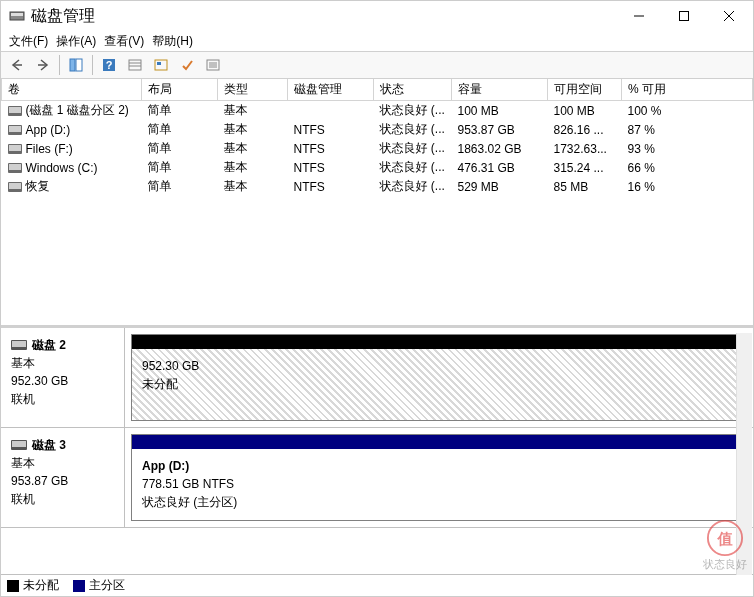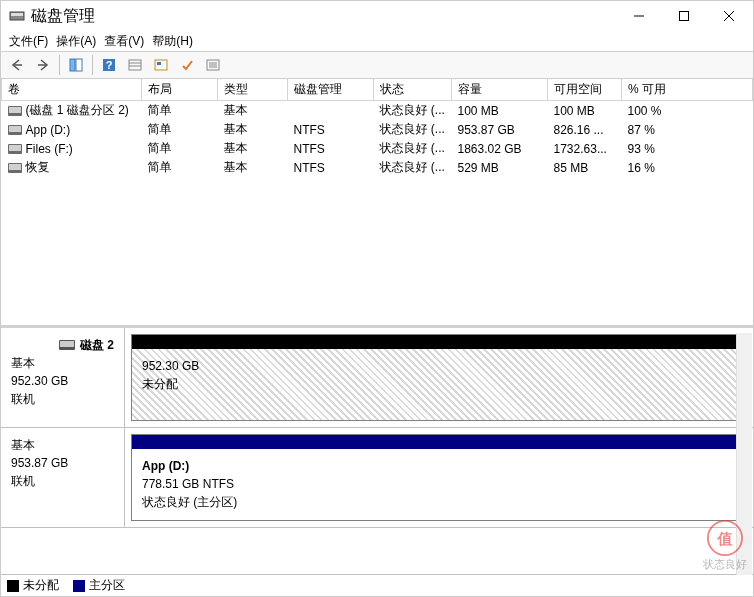--- a/index.html
+++ b/index.html
@@ -19,21 +19,21 @@
 .top-pane { height: 249px; overflow: auto; border-bottom: 3px solid #d0d0d0; }
 .vol-table { width: 100%; border-collapse: collapse; font-size: 12px; }
 .vol-table th { text-align: left; font-weight: normal; background: #fff; border: 1px solid #d4d4d4; border-top: none; padding: 2px 6px; height: 20px; white-space: nowrap; }
 .vol-table td { padding: 1px 6px; white-space: nowrap; height: 18px; }
 .vol-icon { display: inline-block; width: 14px; height: 10px; background: #6a6a6a; margin-right: 4px; vertical-align: middle; border-radius: 1px; position: relative; }
 .vol-icon::before { content: ''; position: absolute; inset: 1px 1px 3px 1px; background: #d0d0d0; }
 
 .bottom-pane { flex: 1; overflow-y: auto; overflow-x: hidden; }
 .disk-row { display: flex; border-bottom: 1px solid #c0c0c0; min-height: 100px; }
 .disk-info { width: 124px; border-right: 1px solid #c0c0c0; padding: 8px 10px; font-size: 12px; line-height: 1.5; }
-.disk-info .dname { font-weight: bold; display: flex; align-items: center; gap: 5px; margin-left: 48px; }
+.disk-info .dname { font-weight: bold; display: flex; align-items: center; gap: 5px; }
 .disk-icon { width: 16px; height: 10px; background: #555; display: inline-block; position: relative; border-radius: 1px; }
 .disk-icon::before { content: ''; position: absolute; inset: 1px 1px 3px 1px; background: #ccc; }
 .disk-parts { flex: 1; padding: 6px; display: flex; }
 .part { flex: 1; border: 1px solid #808080; display: flex; flex-direction: column; font-size: 12px; }
 .part-header { height: 14px; }
 .part-header.unalloc { background: #000; }
 .part-header.primary { background: #000080; }
 .part-body { flex: 1; padding: 8px 10px; line-height: 1.5; }
 .part-body.hatched { background: repeating-linear-gradient(45deg, #fff, #fff 3px, #d8d8d8 3px, #d8d8d8 5px); }
 .part-body .pname { font-weight: bold; }
@@ -191,20 +191,30 @@
             <td><span class="vol-icon"></span>Files (F:)</td>
             <td>简单</td>
             <td>基本</td>
             <td>NTFS</td>
             <td>状态良好 (...</td>
             <td>1863.02 GB</td>
             <td>1732.63...</td>
             <td>93 %</td>
           </tr>
           <tr>
+            <td><span class="vol-icon"></span>Windows (C:)</td>
+            <td>简单</td>
+            <td>基本</td>
+            <td>NTFS</td>
+            <td>状态良好 (...</td>
+            <td>476.31 GB</td>
+            <td>315.24 ...</td>
+            <td>66 %</td>
+          </tr>
+          <tr>
             <td><span class="vol-icon"></span>恢复</td>
             <td>简单</td>
             <td>基本</td>
             <td>NTFS</td>
             <td>状态良好 (...</td>
             <td>529 MB</td>
             <td>85 MB</td>
             <td>16 %</td>
           </tr>
         </tbody>
@@ -224,20 +234,21 @@
             <div class="part-header unalloc"></div>
             <div class="part-body hatched">
               <div>952.30 GB</div>
               <div>未分配</div>
             </div>
           </div>
         </div>
       </div>
       <div class="disk-row">
         <div class="disk-info">
+          <div class="dname"><span class="disk-icon"></span>磁盘 3</div>
           <div>基本</div>
           <div>953.87 GB</div>
           <div>联机</div>
         </div>
         <div class="disk-parts">
           <div class="part">
             <div class="part-header primary"></div>
             <div class="part-body">
               <div class="pname">App  (D:)</div>
               <div>778.51 GB NTFS</div>

